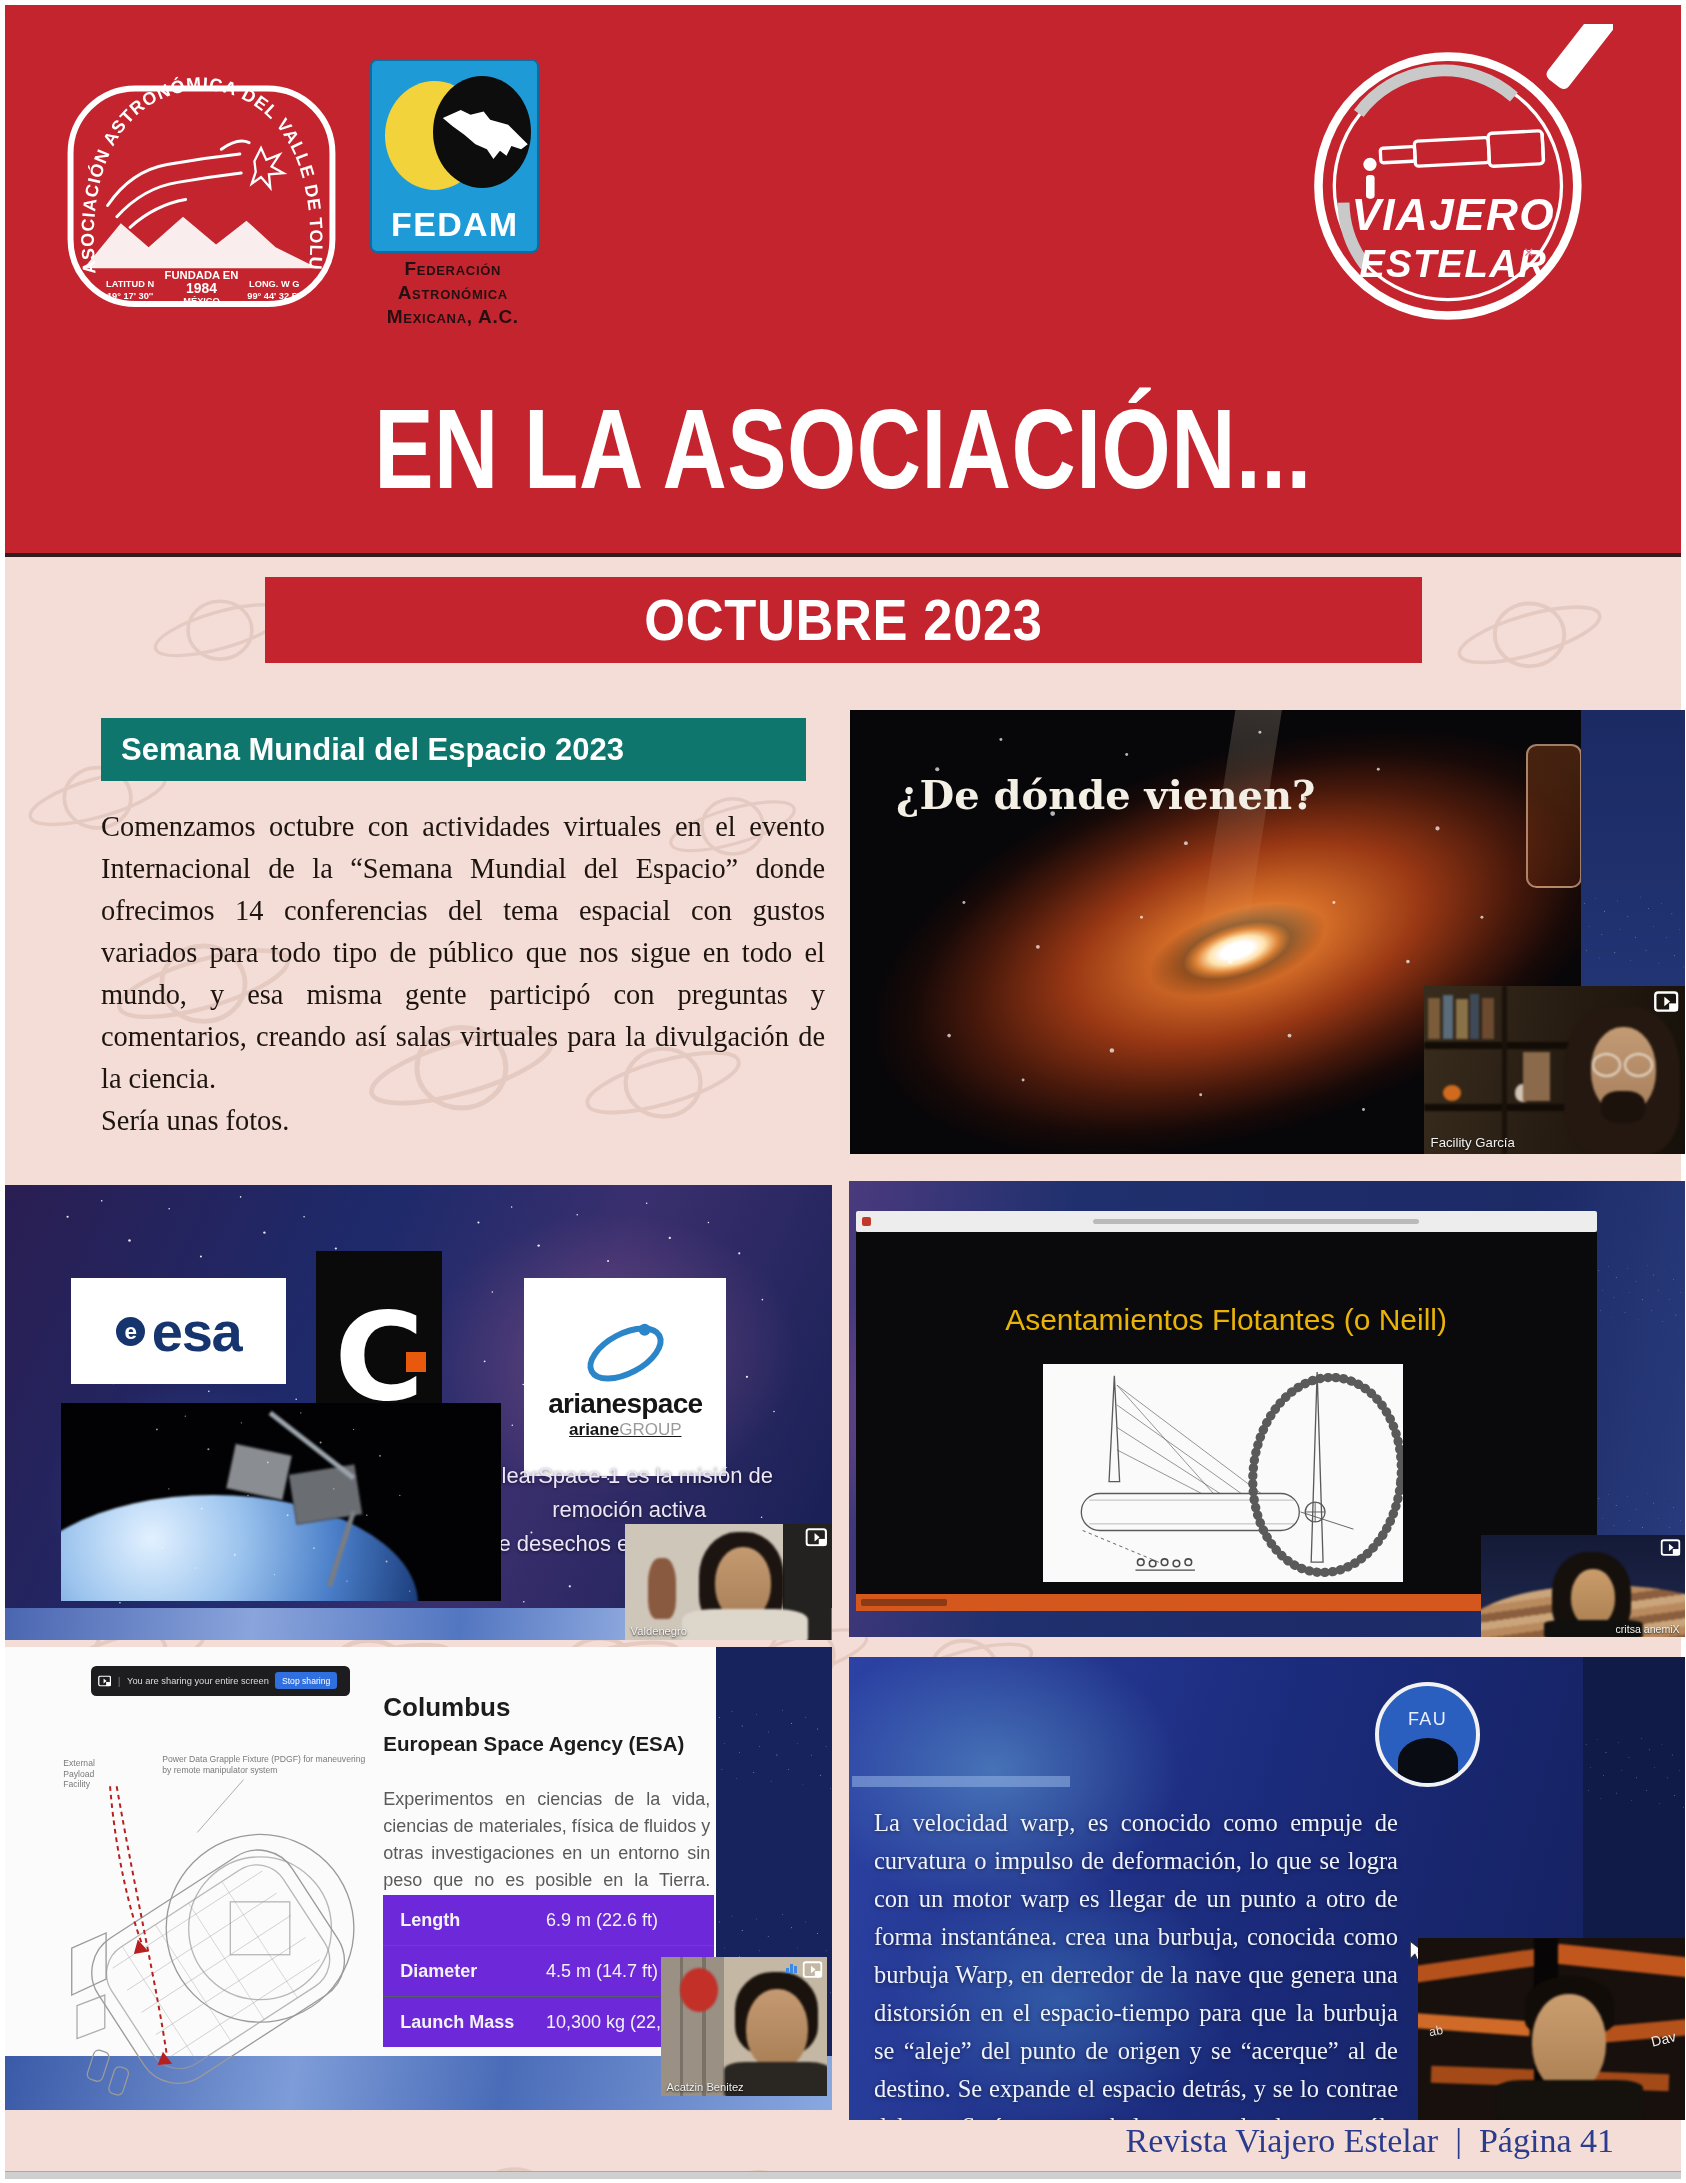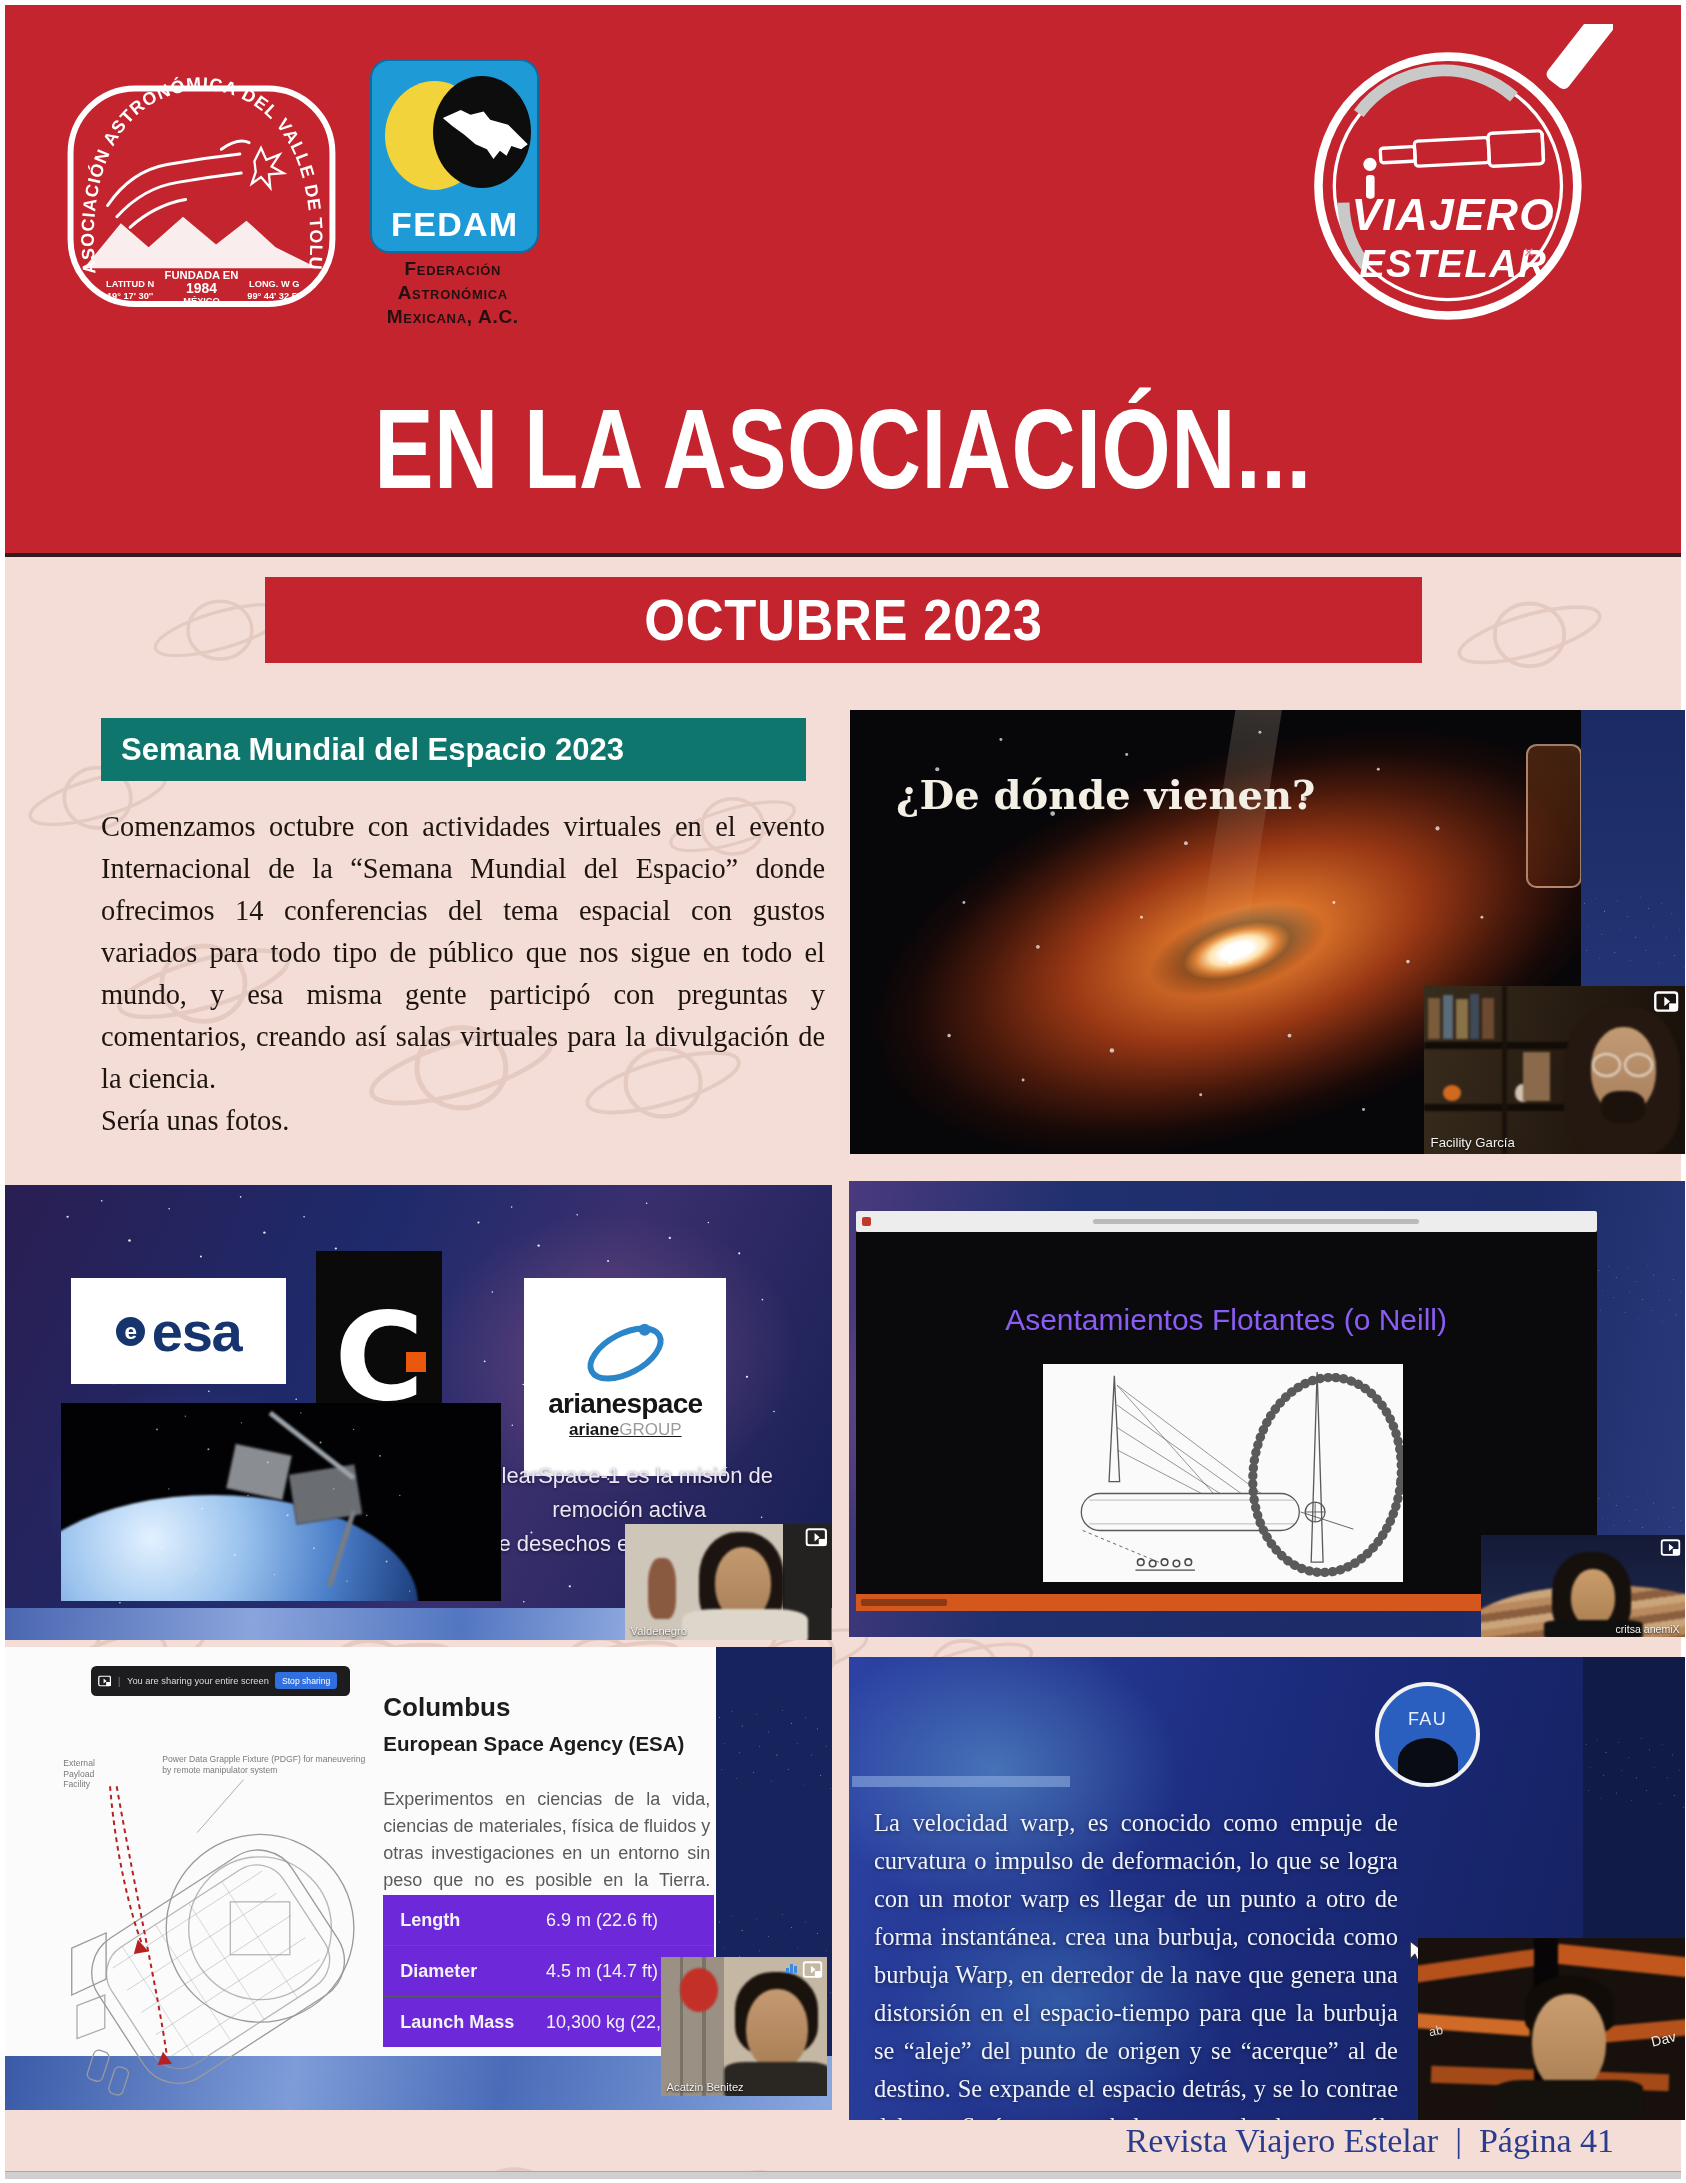--- a/index.html
+++ b/index.html
@@ -7,21 +7,21 @@
         font-family:"Liberation Sans",sans-serif;}
   .abs{position:absolute;}
   .serif{font-family:"Liberation Serif",serif;}
 
   
   .header{left:5.3px;top:5.3px;width:1676px;height:548px;background:#c3242e;border-bottom:4px solid #301c20;}
   .page-title{left:0;right:0;top:378px;text-align:center;color:#ffffff;font-weight:bold;
       font-size:114px;letter-spacing:0.7px;transform:scaleX(.78);transform-origin:50% 50%;white-space:nowrap;}
 
   
-  .fedam-box{left:0;top:0;width:165px;height:190px;background:#1e9bd7;border-radius:19px;border:2px solid #0d6da0;overflow:hidden;}
+  .fedam-box{left:0;top:0;width:165px;height:190px;background:#1e9bd7;border-radius:7px;border:2px solid #0d6da0;overflow:hidden;}
   .fedam-moon{left:13.2px;top:20px;width:99px;height:109px;background:#f2d33c;border-radius:50%;}
   .fedam-globe{left:61px;top:14.6px;width:98px;height:112px;background:#0d0d0d;border-radius:50%;overflow:hidden;}
   .fedam-acronym{left:0;right:0;top:144px;text-align:center;color:#fff;font-weight:bold;font-size:34px;letter-spacing:1.3px;}
   .fedam-lines{left:-20px;top:198px;width:205px;text-align:center;color:#241012;font-weight:bold;
        font-variant:small-caps;font-size:19px;line-height:24px;letter-spacing:0.7px;}
 
   
   .month-banner{left:265px;top:577px;width:1157px;height:86px;background:#c3242e;
       display:flex;align-items:center;justify-content:center;}
   .month-banner span{color:#fff;font-weight:bold;font-size:57px;letter-spacing:0.7px;transform:scaleX(.92);}
@@ -58,21 +58,21 @@
   .cs-square{position:absolute;left:90px;top:101px;width:20px;height:20px;background:#e8590e;}
   .ari-word{color:#151515;font-weight:bold;font-size:28px;letter-spacing:-0.7px;}
   .ari-sub{color:#151515;font-weight:bold;font-size:17px;text-decoration:underline;}
   .ari-sub i{color:#9a9a9a;font-style:normal;font-weight:normal;}
   .p2-caption{position:absolute;color:#ece6f8;font-size:22px;text-align:center;line-height:34px;text-shadow:0 1.3px 3.3px rgba(0,0,0,.6);}
 
   
   .p3-bg{left:0;top:0;width:100%;height:100%;background:linear-gradient(100deg,#4a3a7e 0%,#20306e 25%,#1c2a66 75%,#2a3c7e 100%);}
   .p3-titlebar{left:6.6px;top:30px;width:741px;height:21px;background:#ededed;border-radius:2px;}
   .p3-slide{left:6.6px;top:51px;width:741px;height:362px;background:#0a0a0d;}
-  .p3-title{left:0;width:741px;top:71px;text-align:center;color:#8b5cf6;font-size:30px;}
+  .p3-title{left:0;width:741px;top:71px;text-align:center;color:#eab308;font-size:30px;}
   .p3-draw{left:187px;top:132px;width:360px;height:218px;background:#fafafa;}
   .p3-orange{left:6.6px;top:413px;width:628px;height:17px;background:#d4581e;}
 
   
   .p4-slide{left:0;top:0;width:711px;height:409px;background:#fbfbfb;}
   .p4-right{left:711px;top:0;width:116px;height:409px;background:#16235c;}
   .p4-strip{left:0;top:409px;width:827px;height:54px;background:linear-gradient(100deg,#3a5aa8,#7d9cd8 35%,#4a6cb8 60%,#8aa8e0 100%);}
   .p4-sharebar{left:86px;top:18.5px;width:259px;height:30px;background:#1d1d20;border-radius:5.3px;
       display:flex;align-items:center;gap:6.6px;padding:0 6.6px;box-sizing:border-box;}
   .p4-sharetext{color:#dcdcdc;font-size:9.3px;white-space:nowrap;overflow:hidden;}

